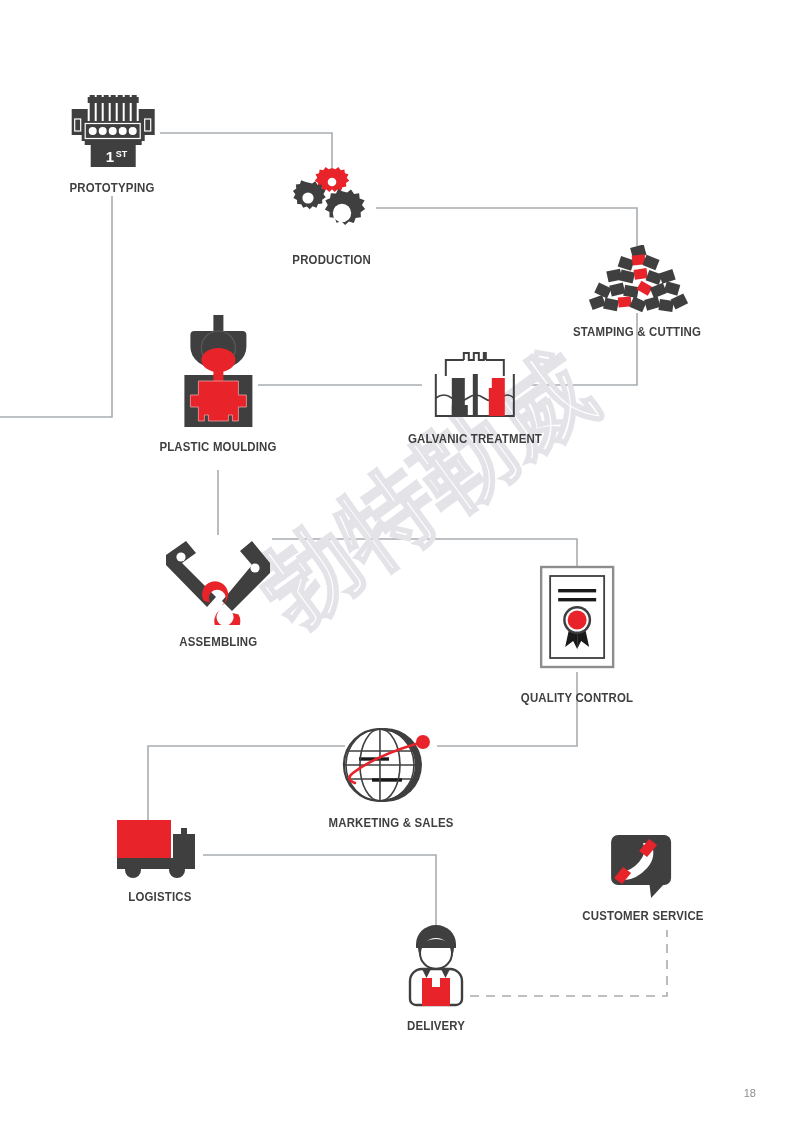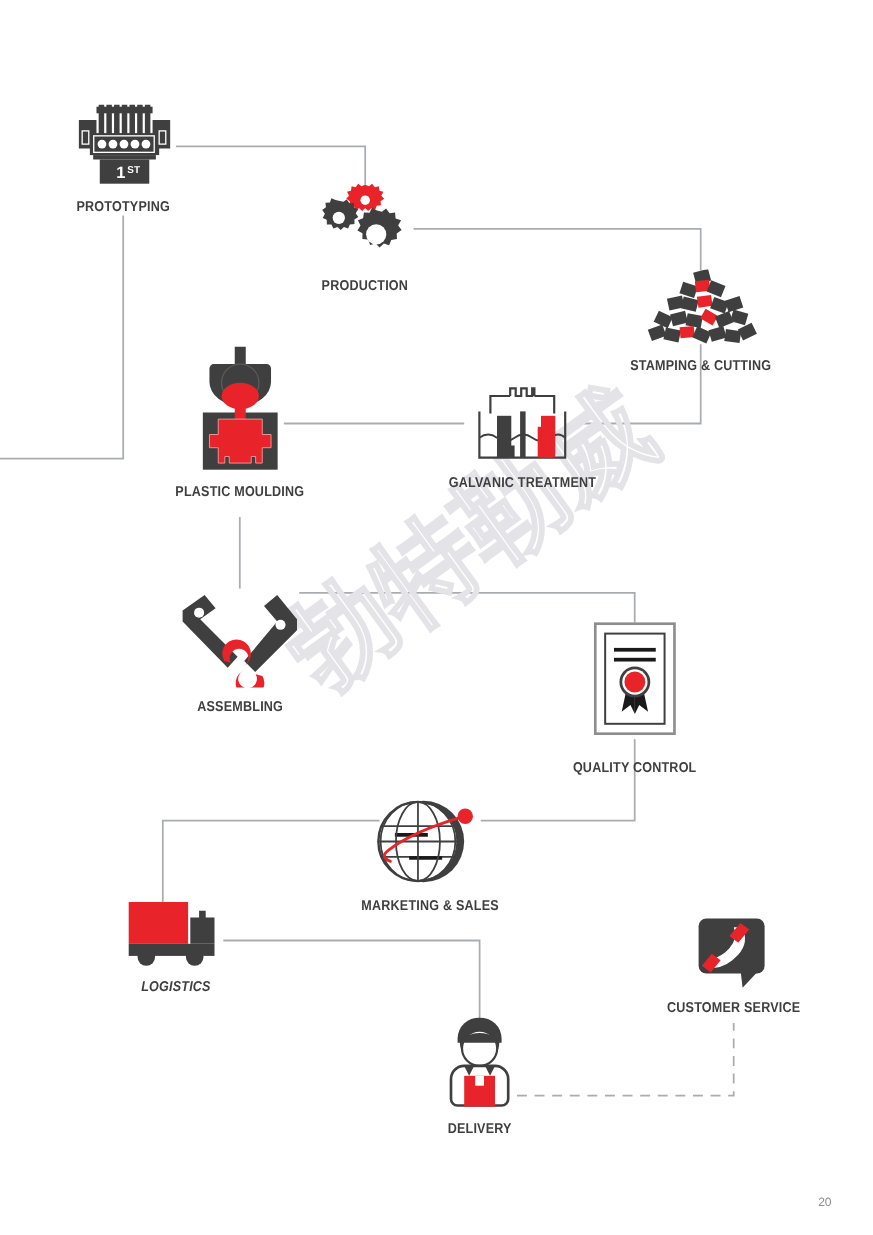--- a/index.html
+++ b/index.html
@@ -342,21 +342,21 @@
             <path d="M41 5 v72"></path>
           </g>
 
           <path d="M16 59 q-10 -4 -2 -10 q22 -17 66 -30" fill="none" stroke="#e8232a" stroke-width="2.6" stroke-linecap="round"></path>
           <circle cx="84" cy="18" r="7" fill="#e8232a"></circle>
         </svg>
       </div>
       <div class="node-label">MARKETING &amp; SALES</div>
     </div>
 
-    <div class="node" style="left:160px; top:818px; transform:translateX(-50%);font-style:italic;">
+    <div class="node" style="left:160px; top:818px; transform:translateX(-50%);">
       <div class="node-icon">
         <svg width="90" height="62" viewBox="0 0 90 62">
 
           <rect x="2" y="2" width="54" height="38" fill="#e8232a"></rect>
 
           <path d="M58 16 h8 v-6 h6 v6 h8 v24 h-22 z" fill="#3f3f3f"></path>
 
           <rect x="2" y="40" width="78" height="11" fill="#3f3f3f"></rect>
 
           <circle cx="18" cy="52" r="8" fill="#3f3f3f"></circle>
@@ -381,33 +381,33 @@
           <path d="M22 44 l9 0 l-4.5 9 z" fill="#3f3f3f"></path>
           <path d="M41 44 l9 0 l-4.5 9 z" fill="#3f3f3f"></path>
 
           <rect x="22" y="53" width="28" height="28" fill="#e8232a"></rect>
           <rect x="32" y="53" width="8" height="9" fill="#ffffff"></rect>
         </svg>
       </div>
       <div class="node-label">DELIVERY</div>
     </div>
 
-    <div class="node" style="left:667px; top:833px; transform:translateX(-50%);">
+    <div class="node" style="left:643px; top:833px; transform:translateX(-50%);">
       <div class="node-icon">
         <svg width="68" height="66" viewBox="0 0 68 66">
 
           <rect x="2" y="2" width="60" height="50" rx="7" fill="#3f3f3f"></rect>
           <path d="M40 48 l2 17 l13 -14 z" fill="#3f3f3f"></path>
 
           <path d="M42 10 q6 14 -4 25 q-10 11 -22 12 l-3 -8 q10 -2 17 -10 q8 -9 4 -19 z" fill="#ffffff"></path>
 
           <path d="M40 6 l8 6 l-10 12 l-8 -6 z" fill="#e8232a"></path>
           <path d="M14 34 l8 6 l-9 11 l-8 -6 z" fill="#e8232a"></path>
         </svg>
       </div>
       <div class="node-label">CUSTOMER SERVICE</div>
     </div>
 
   </div>
 
-  <div class="page-number">20</div>
+  <div class="page-number">18</div>
 
 </div>
 
 </body></html>

